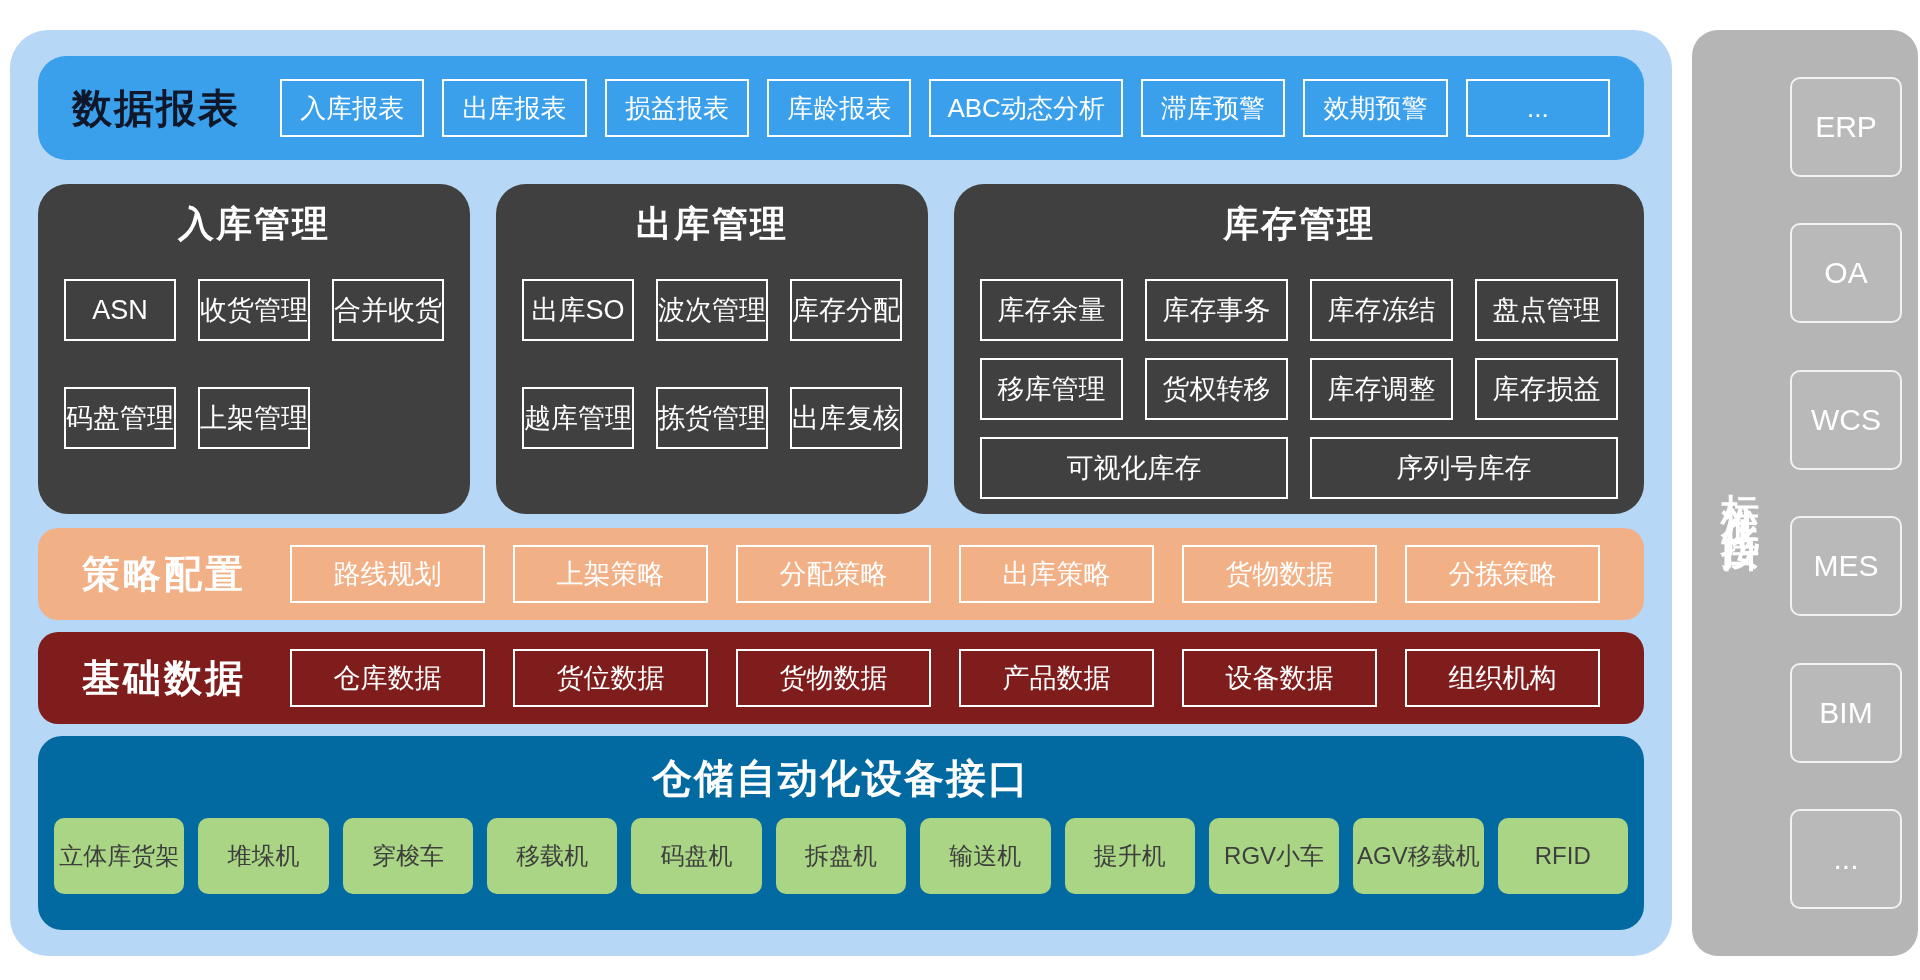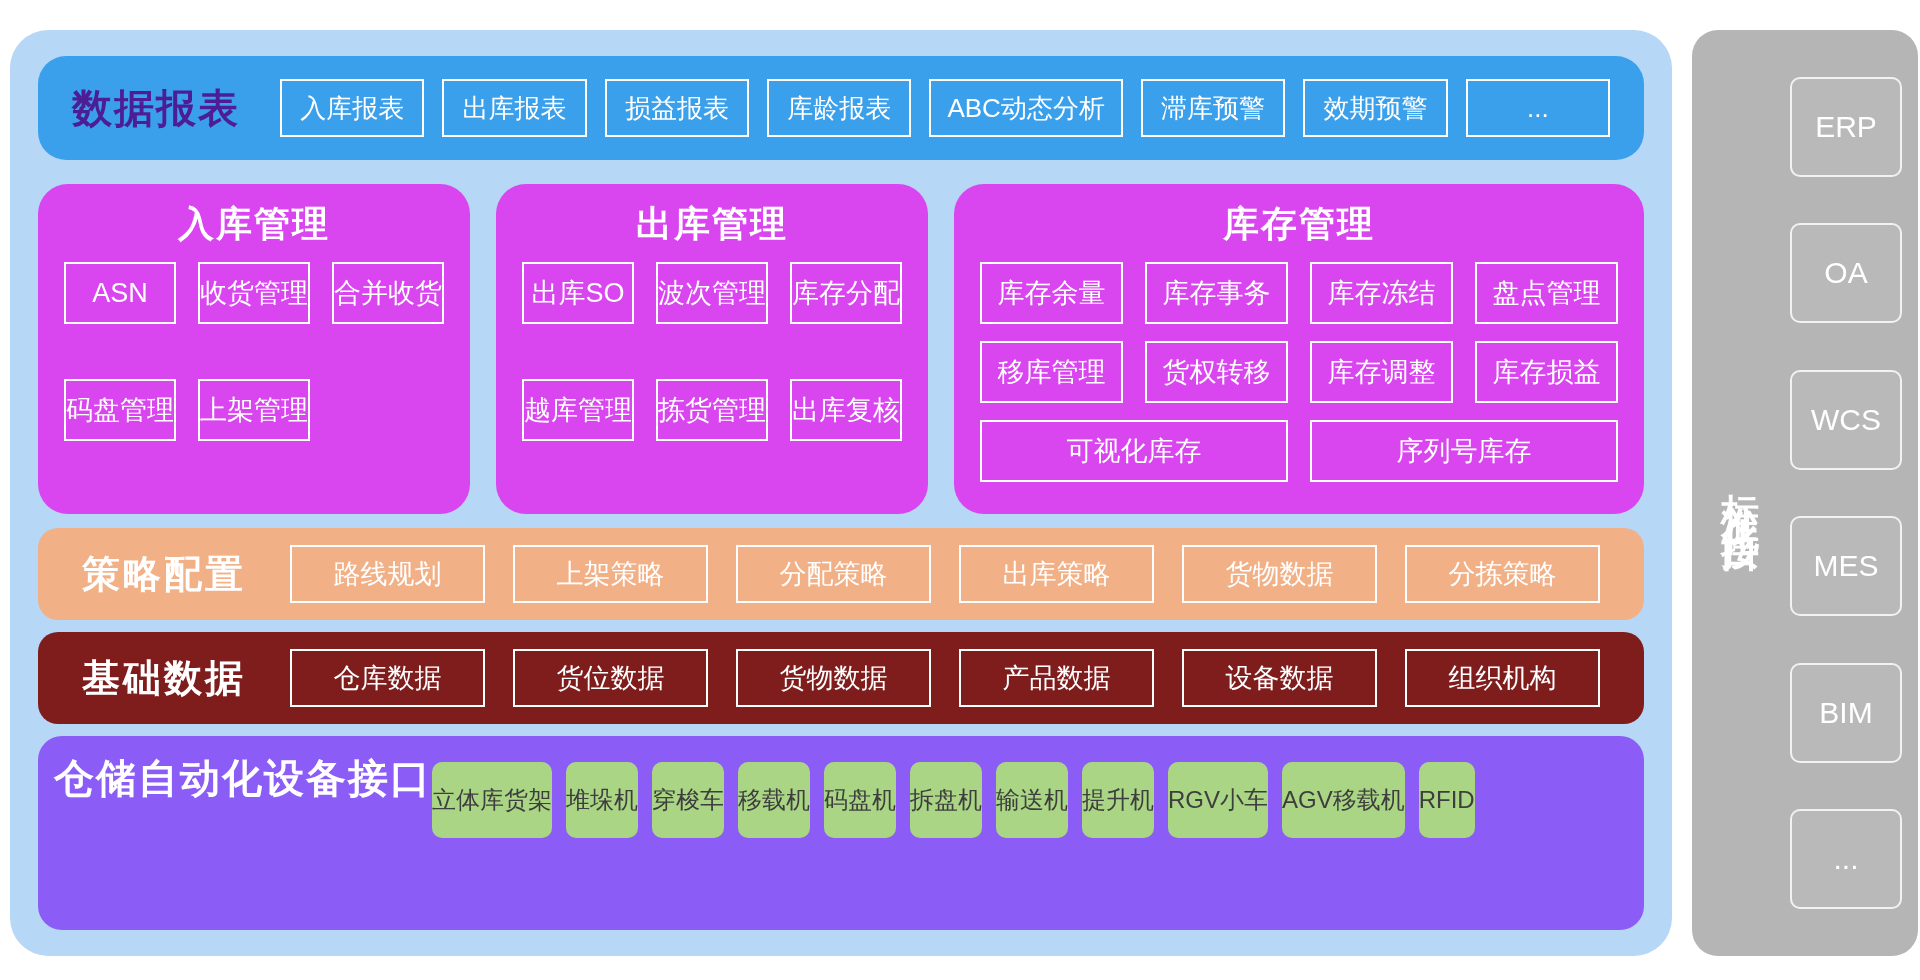--- a/index.html
+++ b/index.html
@@ -10,34 +10,34 @@
 
   
   .main { position:absolute; left:10px; top:30px; width:1662px; height:926px;
           background:#b7d7f6; border-radius:38px; padding:26px 28px;
           display:flex; flex-direction:column; }
 
   
   .report-bar { height:104px; background:#3ba0ec; border-radius:28px;
                 display:flex; align-items:center; padding:0 34px; gap:18px;
                 margin-bottom:24px; }
-  .report-bar .bar-title { color:#4c1d95; font-size:40px; font-weight:bold;
+  .report-bar .bar-title { color:#0f172a; font-size:40px; font-weight:bold;
                            letter-spacing:2px; margin-right:22px; white-space:nowrap; }
   .report-boxes { flex:1; display:flex; gap:18px; height:58px; }
   .report-boxes .wbox { flex:1; }
   .report-boxes .wbox:nth-child(5) { flex:1.35; }
 
   .wbox { border:2px solid #ffffff; color:#fff; font-size:26px;
           display:flex; align-items:center; justify-content:center;
           white-space:nowrap; background:transparent; }
 
   
   .panels { height:330px; display:flex; gap:26px; margin-bottom:14px; }
-  .panel  { background:#d946ef; border-radius:30px; padding:14px 26px 36px;
-            display:flex; flex-direction:column; }
+  .panel  { background:#404040; border-radius:30px; padding:14px 26px 36px;
+            display:flex; flex-direction:column;gap:17px; }
   .panel:nth-child(1) { flex:0 0 22.6%; }
   .panel:nth-child(2) { flex:0 0 25.2%; }
   .panel:nth-child(3) { flex:1; }
   .panel-title { color:#fff; font-size:36px; font-weight:bold; text-align:center;
                  letter-spacing:2px; height:52px; line-height:52px; margin-bottom:12px; }
   .panel-grid { display:grid; grid-template-columns:repeat(3,1fr);
                 column-gap:22px; row-gap:17px; flex:1; }
   .panel-grid .wbox { height:62px; font-size:27px; }
   .panel:nth-child(3) .panel-grid { grid-template-columns:repeat(4,1fr); }
   .panel:nth-child(3) .panel-grid .wbox:nth-child(9),
@@ -47,22 +47,22 @@
   .hbar { height:92px; border-radius:20px; display:flex; align-items:center;
           padding:0 44px; margin-bottom:12px; }
   .hbar .bar-title { color:#fff; font-size:38px; font-weight:bold;
                      letter-spacing:3px; margin-right:44px; white-space:nowrap; }
   .hbar-boxes { flex:1; display:flex; gap:28px; height:58px; }
   .hbar-boxes .wbox { flex:1; font-size:27px; }
   .strategy-bar { background:#f2b086; }
   .basedata-bar { background:#7f1d1d; }
 
   
-  .device { flex:1; background:#8b5cf6; border-radius:24px;
-            padding:14px 16px 0; display:flex; flex-direction:row; }
+  .device { flex:1; background:#0369a1; border-radius:24px;
+            padding:14px 16px 0; display:flex; flex-direction:column; }
   .device-title { color:#fff; font-size:40px; font-weight:bold; text-align:center;
                   letter-spacing:2px; height:56px; line-height:56px; }
   .device-boxes { display:flex; gap:14px; margin-top:12px; height:76px; }
   .device-boxes .gbox { flex:1; background:#a9d584; border-radius:10px;
                         color:#3e3e3e; font-size:24px; display:flex;
                         align-items:center; justify-content:center; white-space:nowrap; }
 
   
   .sidebar { position:absolute; left:1692px; top:30px; width:226px; height:926px;
              background:#b5b5b5; border-radius:26px; }

